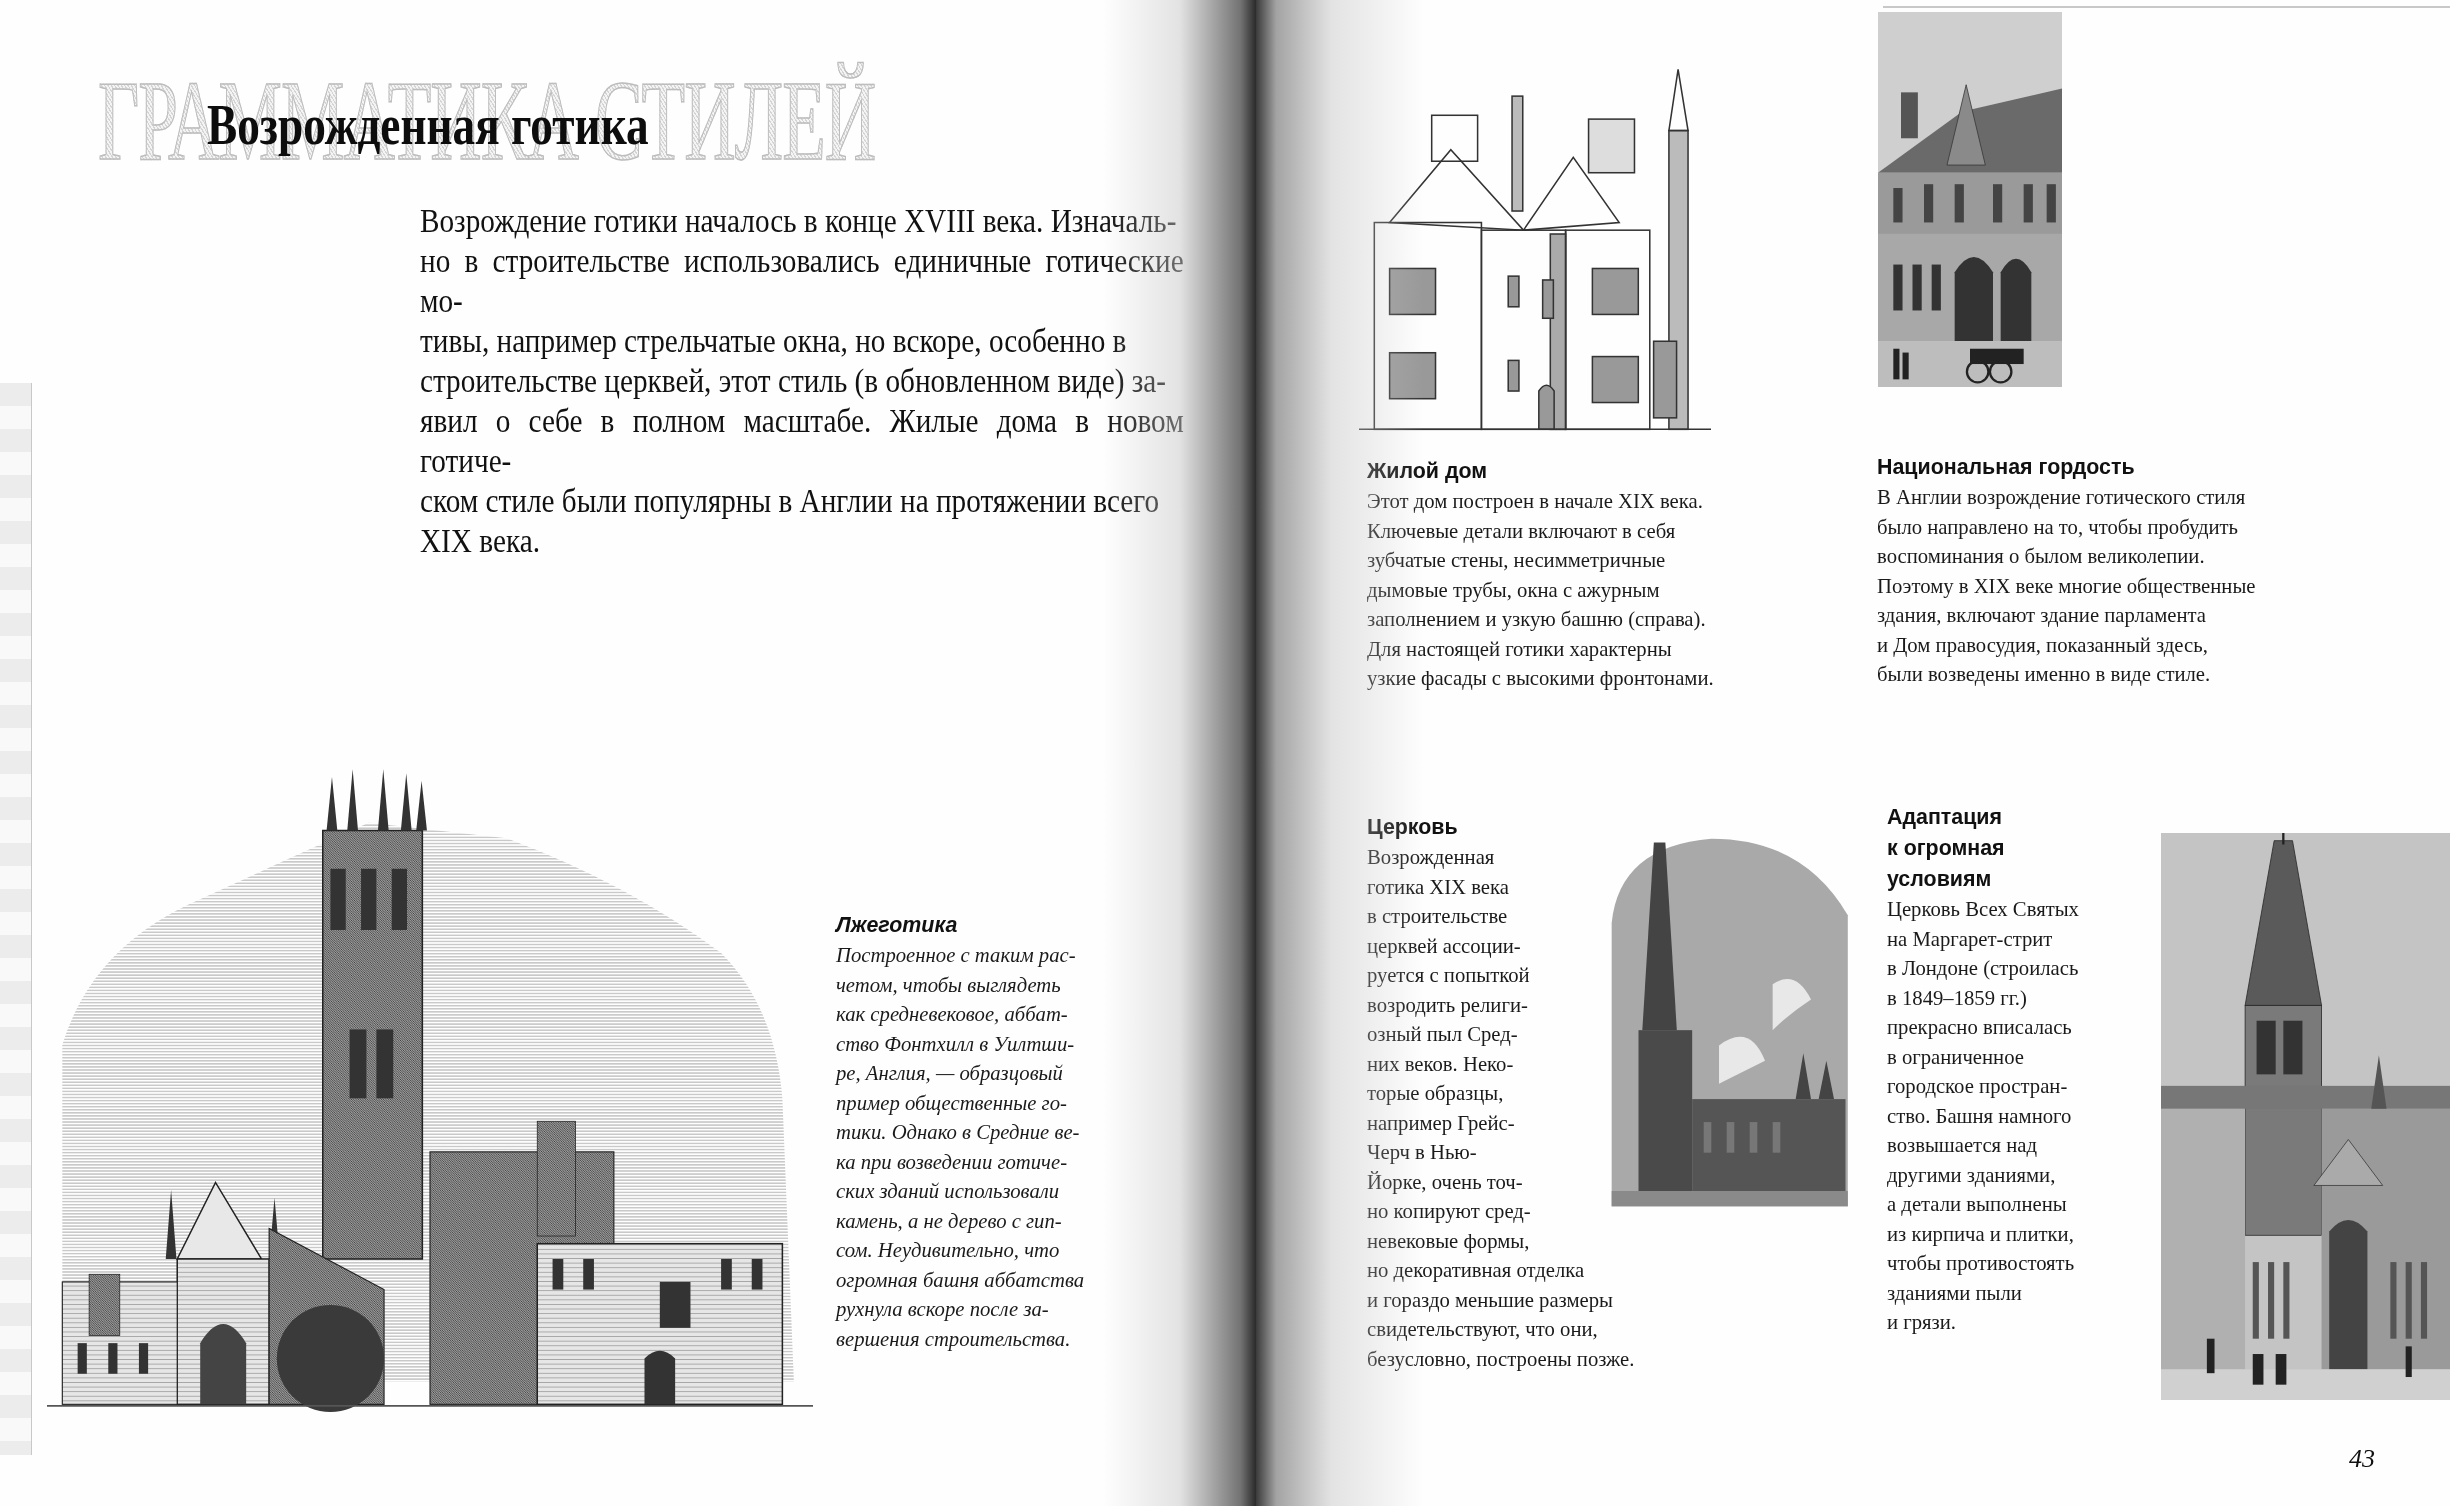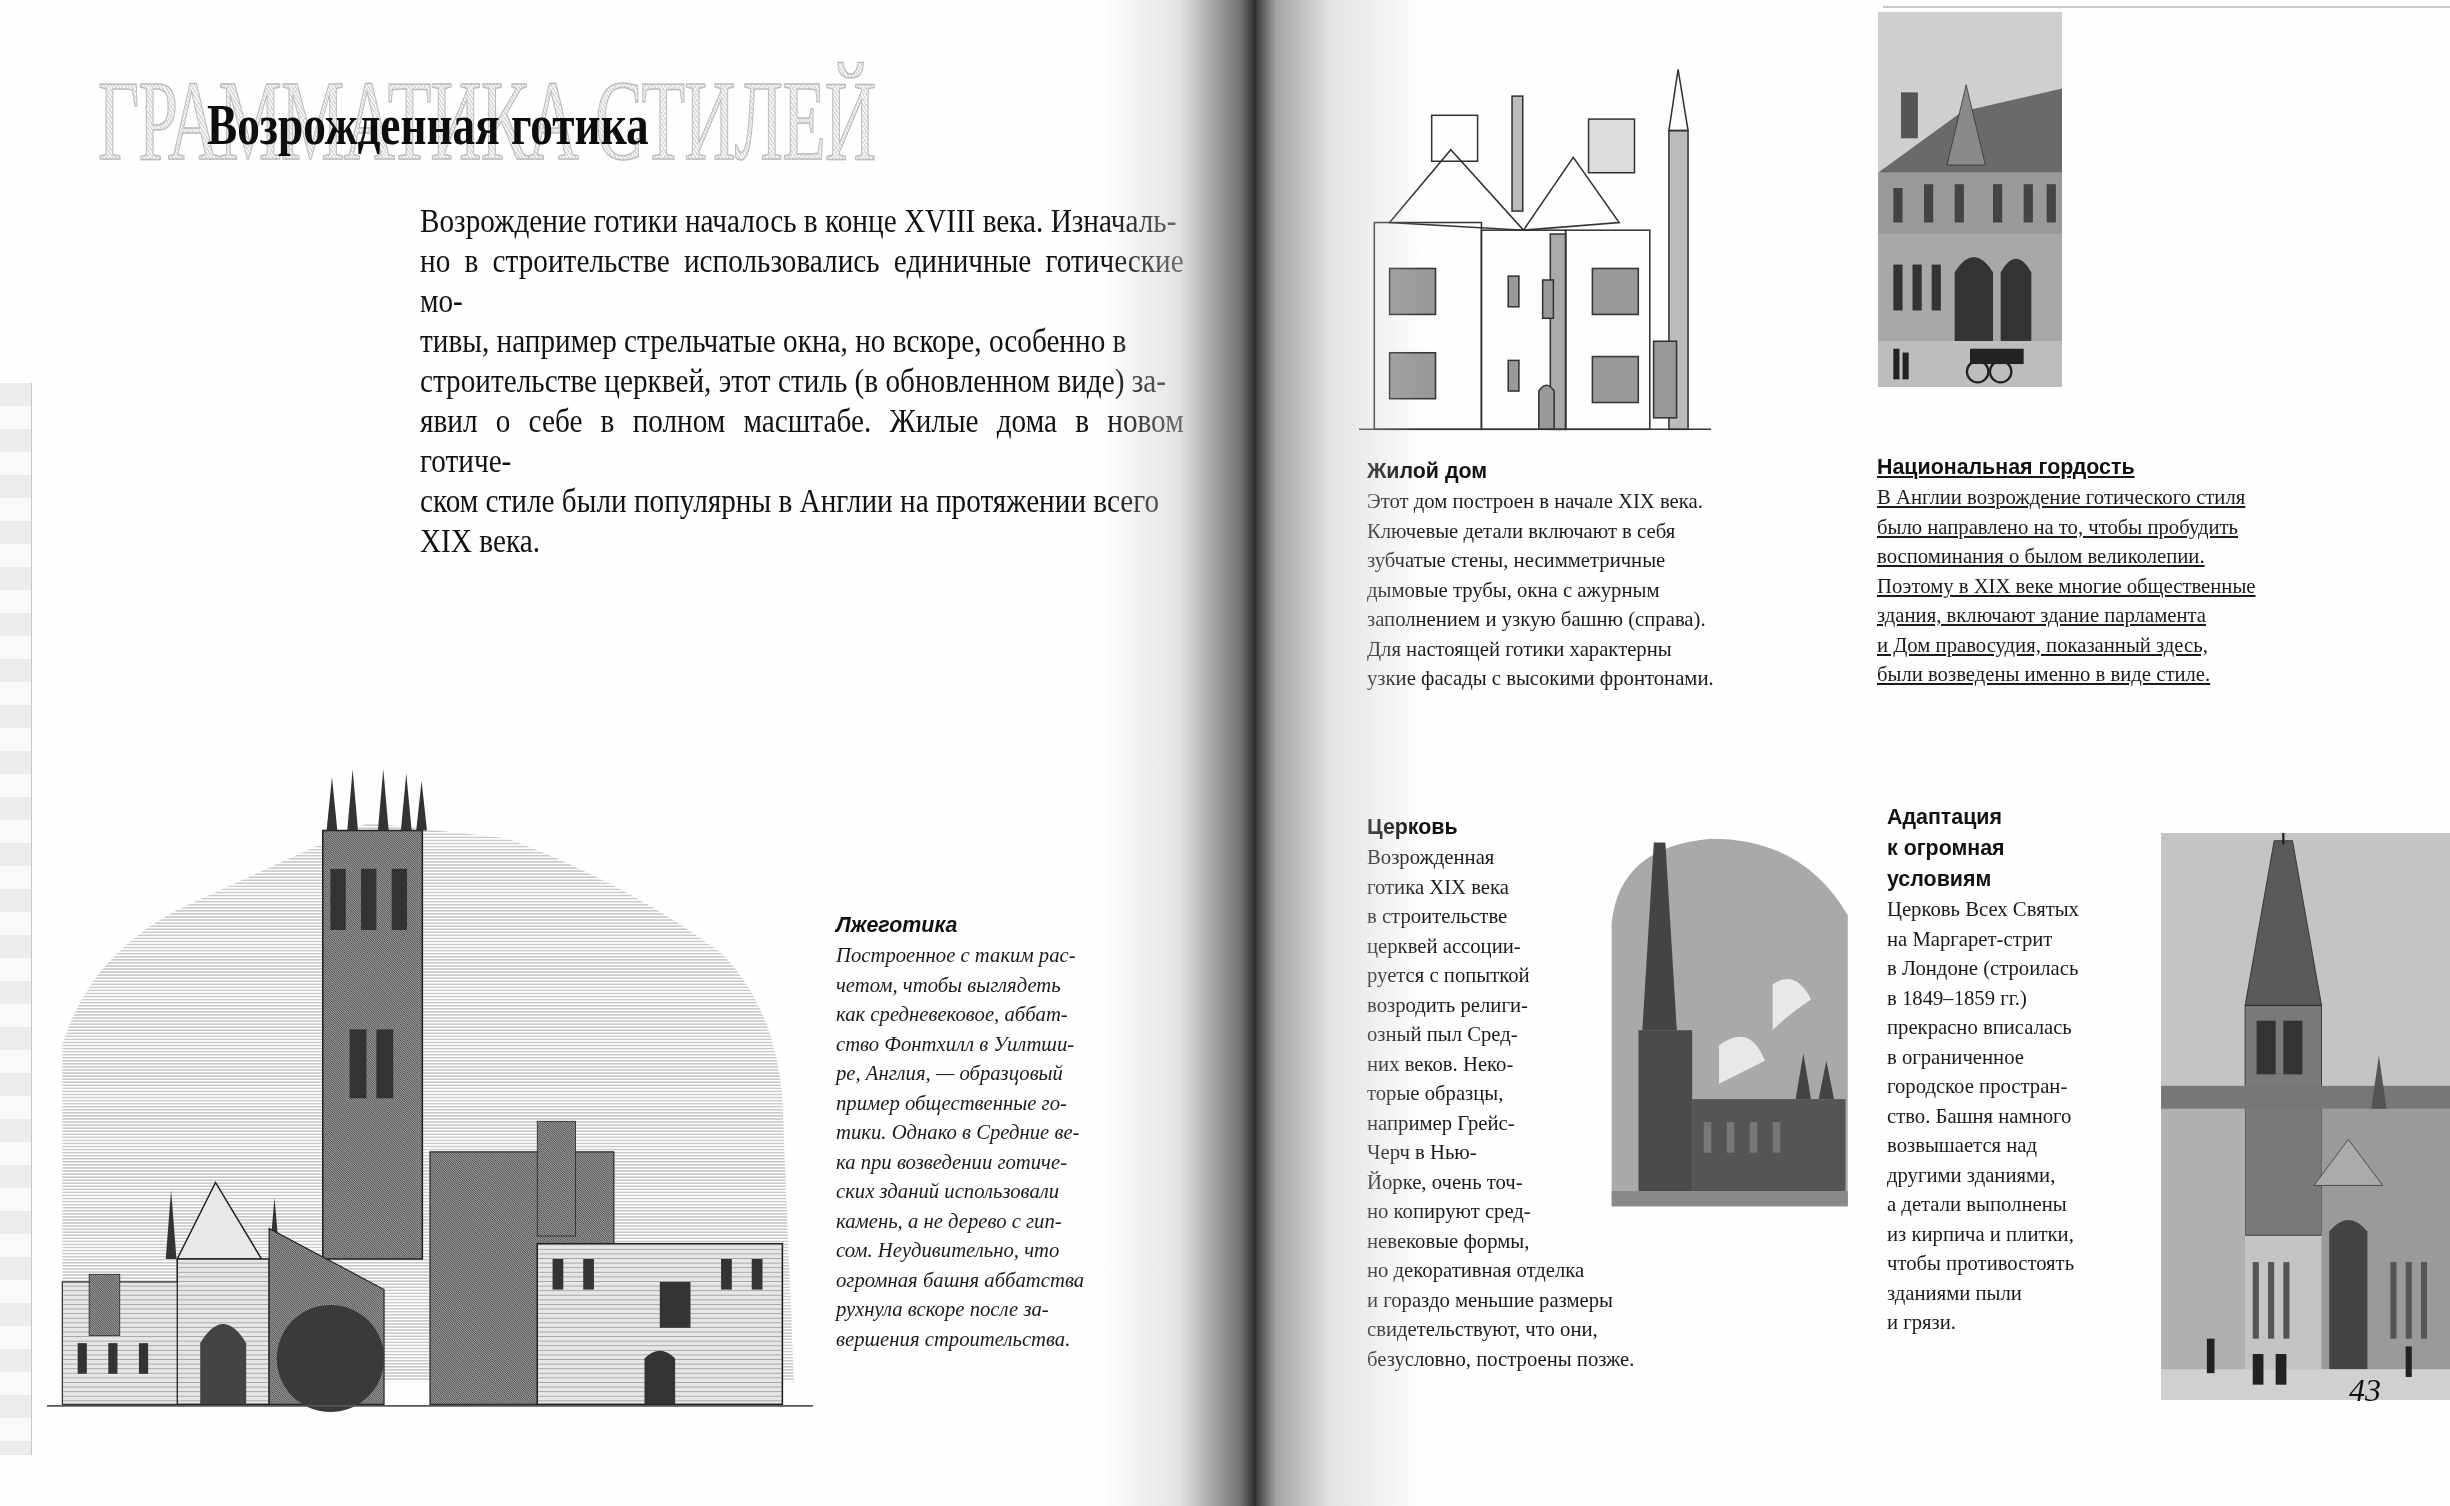--- a/index.html
+++ b/index.html
@@ -51,21 +51,21 @@
   .caption .cap-title {
     font-family:"Liberation Sans","DejaVu Sans",sans-serif; font-weight:bold; font-size:21.4px;
     line-height:31px; display:block; color:#111;
   }
   .caption .line { display:block; white-space:nowrap; }
 
   .illus { position:absolute; overflow:hidden; }
   .illus svg { width:100%; height:100%; display:block; }
 
   .page-number {
-    position:absolute; left:2349px; top:1372px; font-size:32px; font-style:italic; font-family:"Liberation Serif",serif;
+    position:absolute; left:2349px; top:1444px; font-size:26px; font-style:italic; font-family:"Liberation Serif",serif;
   }
 </style>
 </head>
 <body>
 
 <div class="page page-left"></div>
 <div class="page page-right"></div>
 <div class="left-edge"></div>
 <div class="top-rule"></div>
 
@@ -230,21 +230,21 @@
     <g fill="#222">
         <rect x="20" y="440" width="8" height="40"></rect>
         <rect x="32" y="445" width="8" height="35"></rect>
         <circle cx="130" cy="470" r="14" fill="none" stroke="#222" stroke-width="3"></circle>
         <circle cx="160" cy="470" r="14" fill="none" stroke="#222" stroke-width="3"></circle>
         <rect x="120" y="440" width="70" height="20"></rect>
       </g>
   </svg>
 </div>
 
-<div class="caption" style="left:1877px; top:452px;text-decoration:underline;">
+<div class="caption" style="left:1877px; top:452px;">
   <span class="cap-title">Национальная гордость</span>
   <span class="line">В Англии возрождение готического стиля</span>
   <span class="line">было направлено на то, чтобы пробудить</span>
   <span class="line">воспоминания о былом великолепии.</span>
   <span class="line">Поэтому в XIX веке многие общественные</span>
   <span class="line">здания, включают здание парламента</span>
   <span class="line">и Дом правосудия, показанный здесь,</span>
   <span class="line">были возведены именно в виде стиле.</span>
 </div>
 

